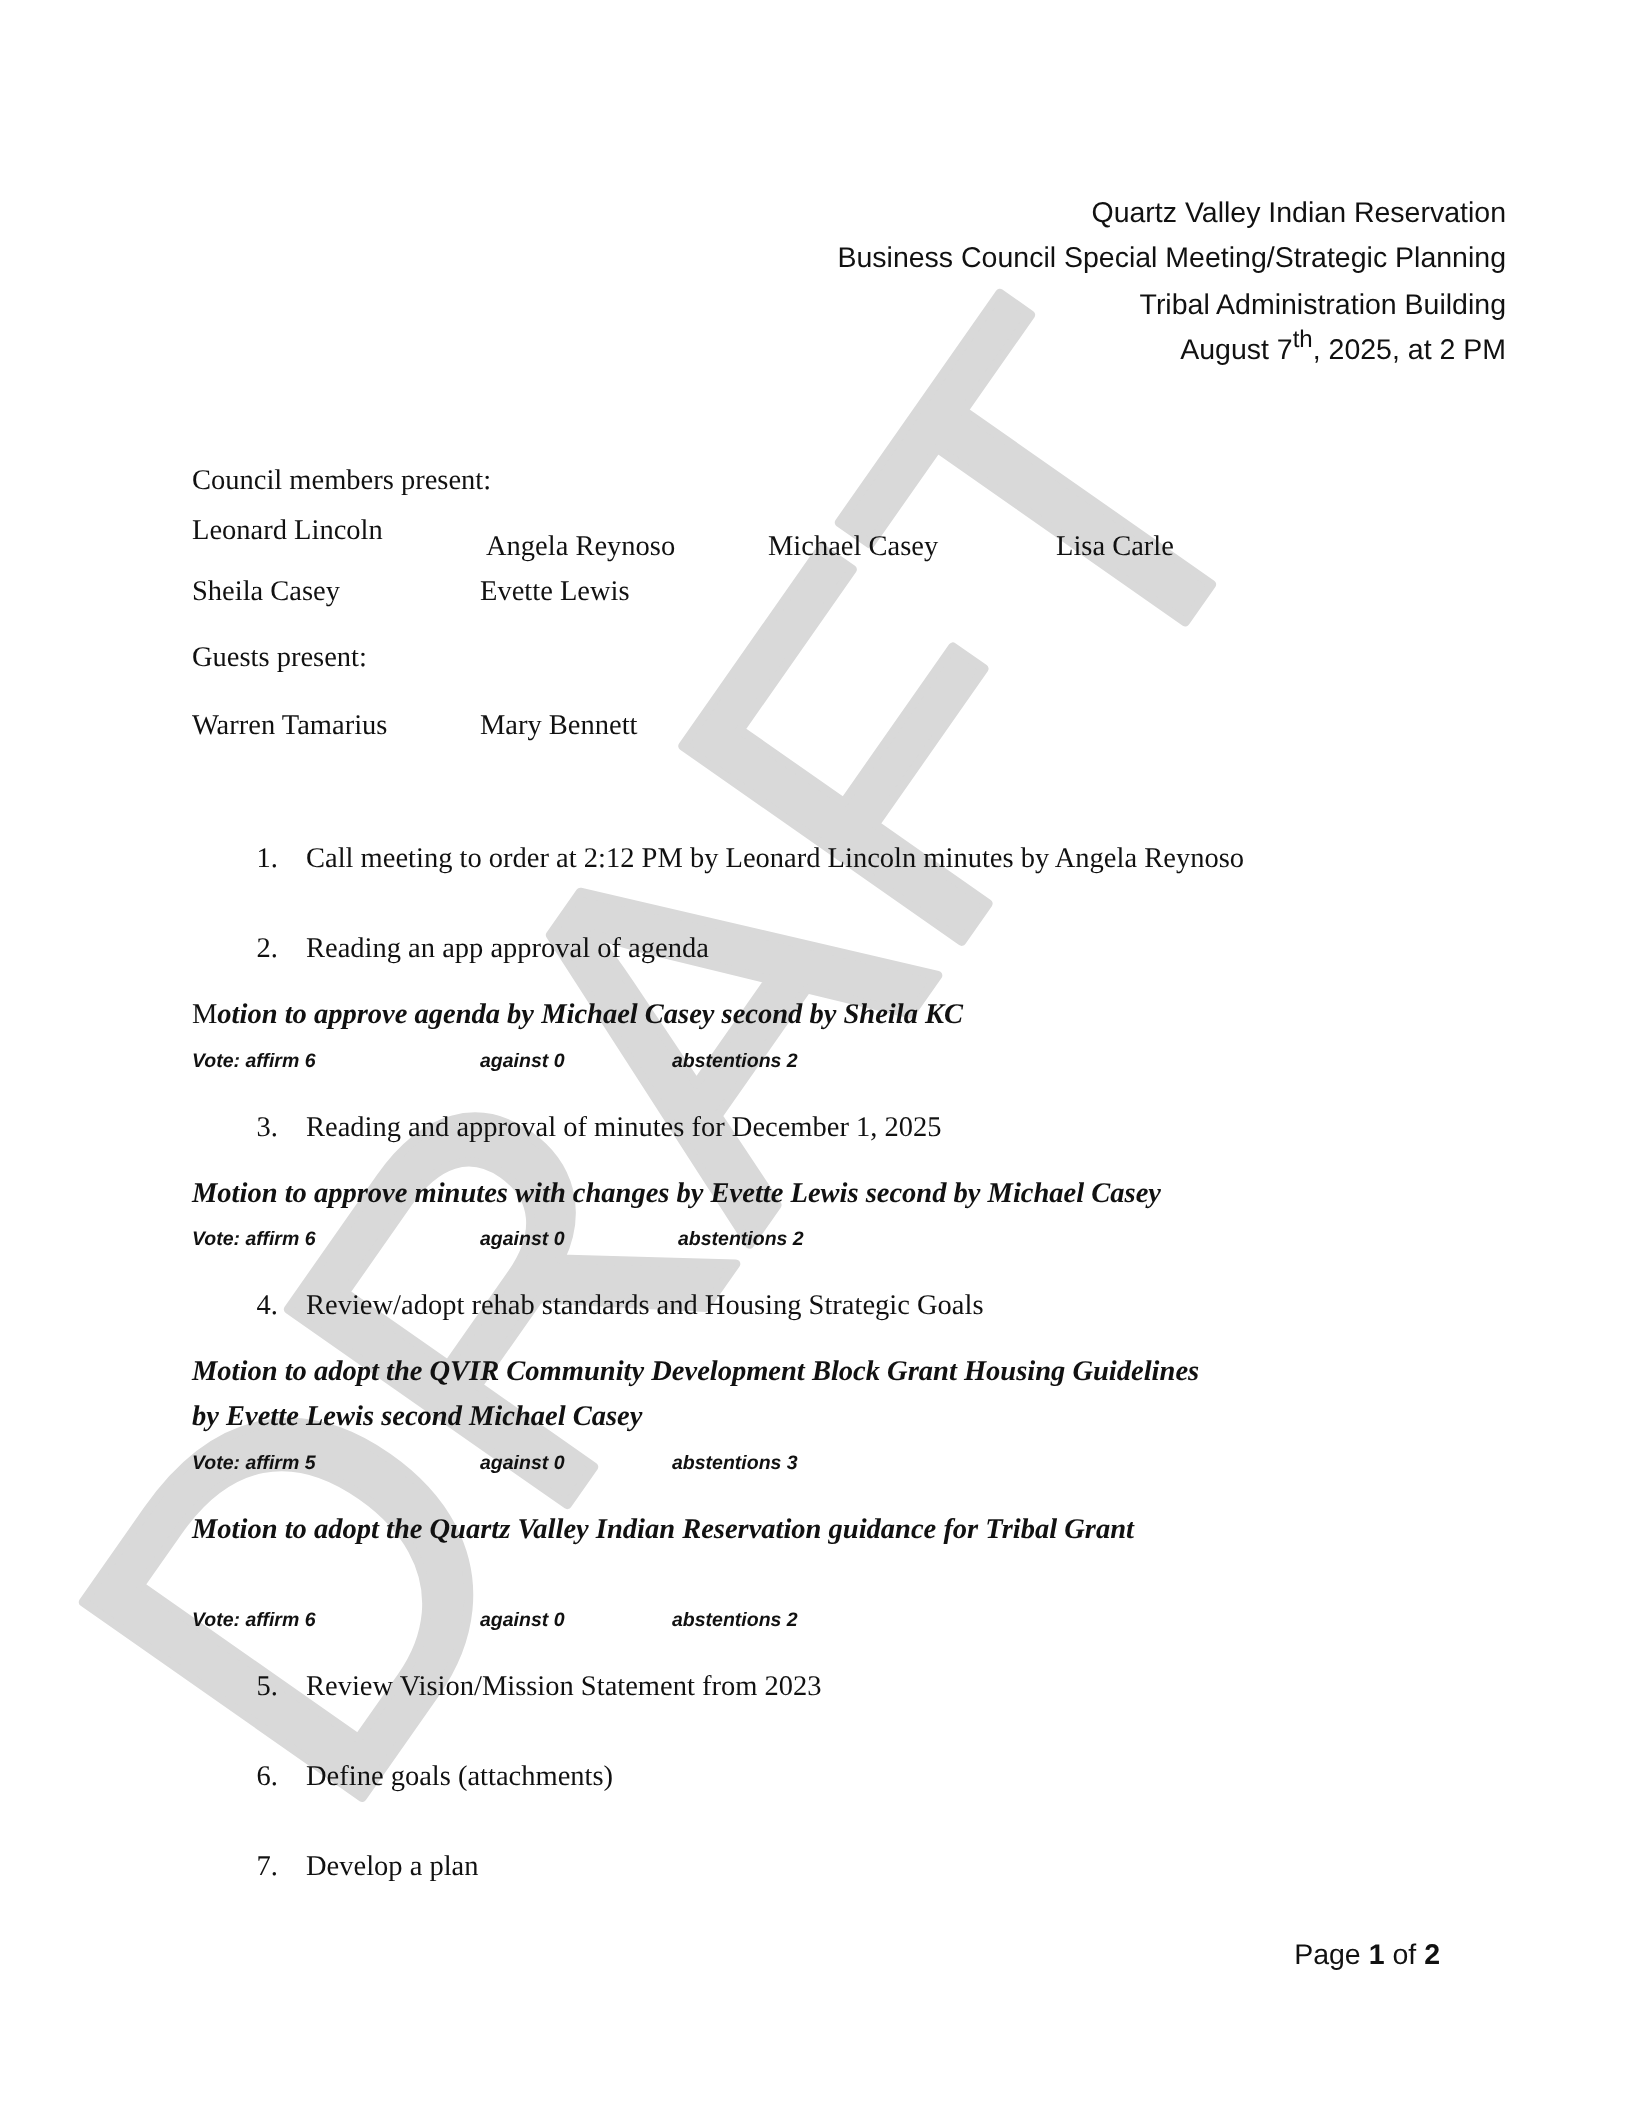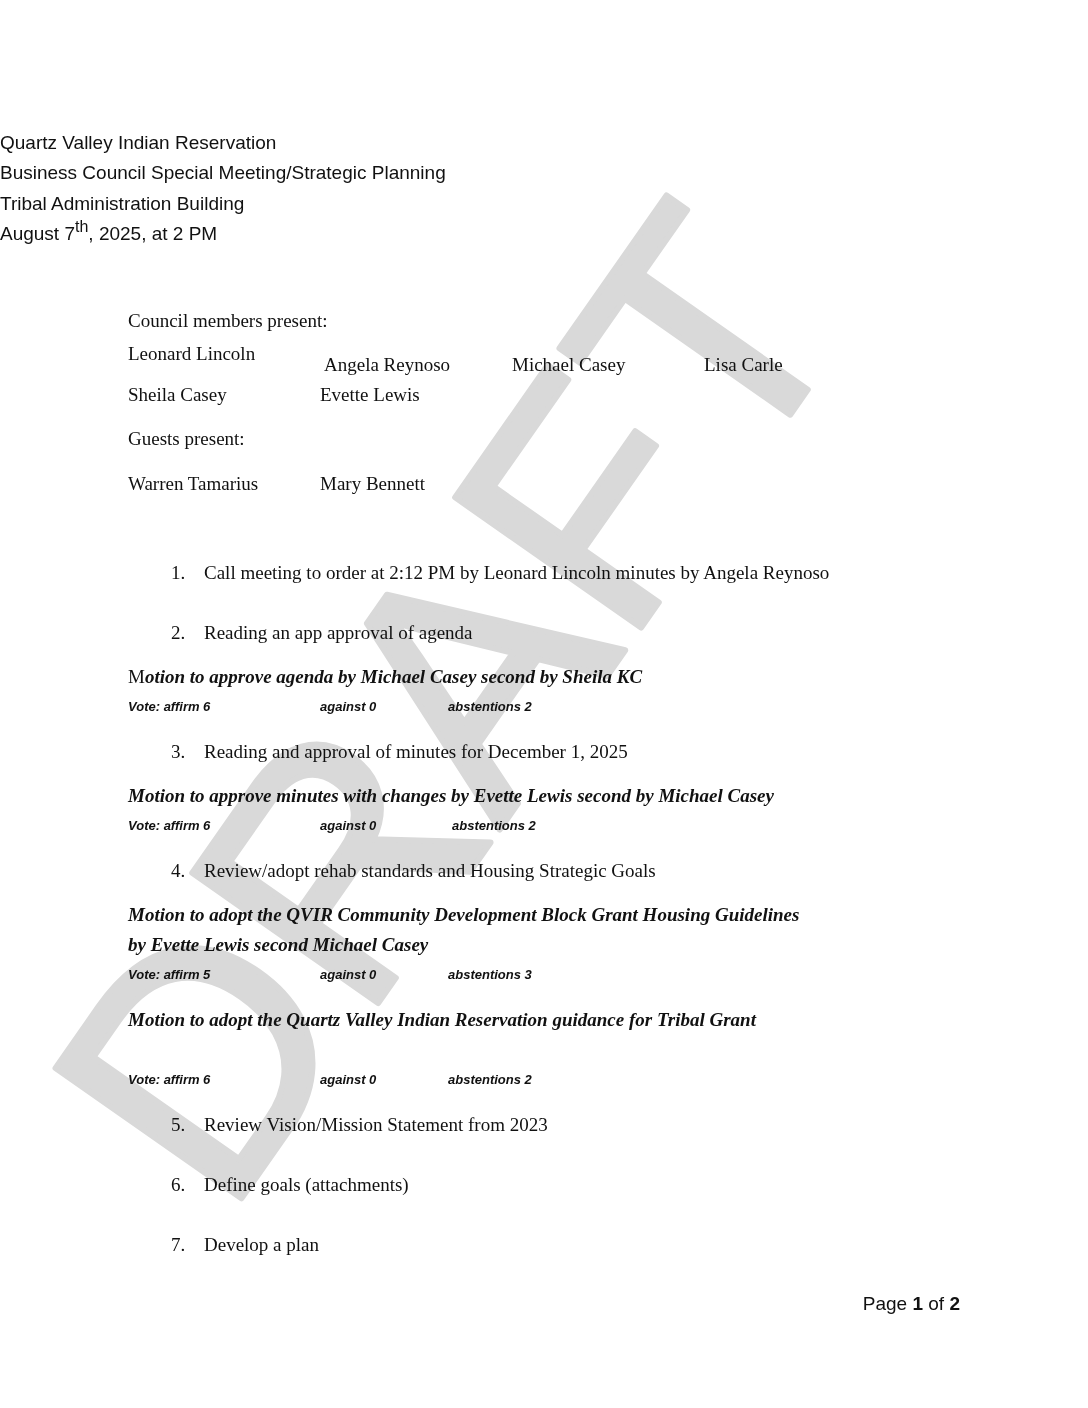--- a/index.html
+++ b/index.html
@@ -5,21 +5,21 @@
   html, body { margin: 0; padding: 0; background: #ffffff; }
   body { width: 1088px; height: 1408px; position: relative; overflow: hidden;
          font-family: "Liberation Sans", "DejaVu Sans", sans-serif; color: #111111; }
   .page { position: absolute; left: 0; top: 0; width: 1088px; height: 1408px; background: #fff; }
 
   .watermark { position: absolute; left: 0; top: 0; width: 1088px; height: 1408px; pointer-events: none; z-index: 0; }
   .watermark svg { width: 100%; height: 100%; }
 
   .content { position: absolute; left: 0; top: 0; width: 1088px; height: 1408px; z-index: 1; }
 
-  .header { position: absolute; top: 128px; left: 0; width: 1004px; text-align: left; font-size: 19px; line-height: 30.3px; }
+  .header { position: absolute; top: 128px; left: 0; width: 1004px; text-align: right; font-size: 19px; line-height: 30.3px; }
   .header div { white-space: nowrap; }
   sup { font-size: 16px; vertical-align: 8px; line-height: 0; }
 
   .txt { position: absolute; font-size: 19px; white-space: nowrap; line-height: 24px; font-family: Liberation Serif, serif; }
   .lbl { left: 128px; }
   .item { left: 171px; }
   .item .num { display: inline-block; width: 33px; }
   .motion { left: 128px; font-weight: bold; font-style: italic; }
   .vote-col { position: absolute; font-weight: bold; font-style: italic; font-size: 13px; white-space: nowrap; line-height: 24px; }
   .footer { position: absolute; right: 128px; top: 1293px; font-size: 19px; white-space: nowrap; }

